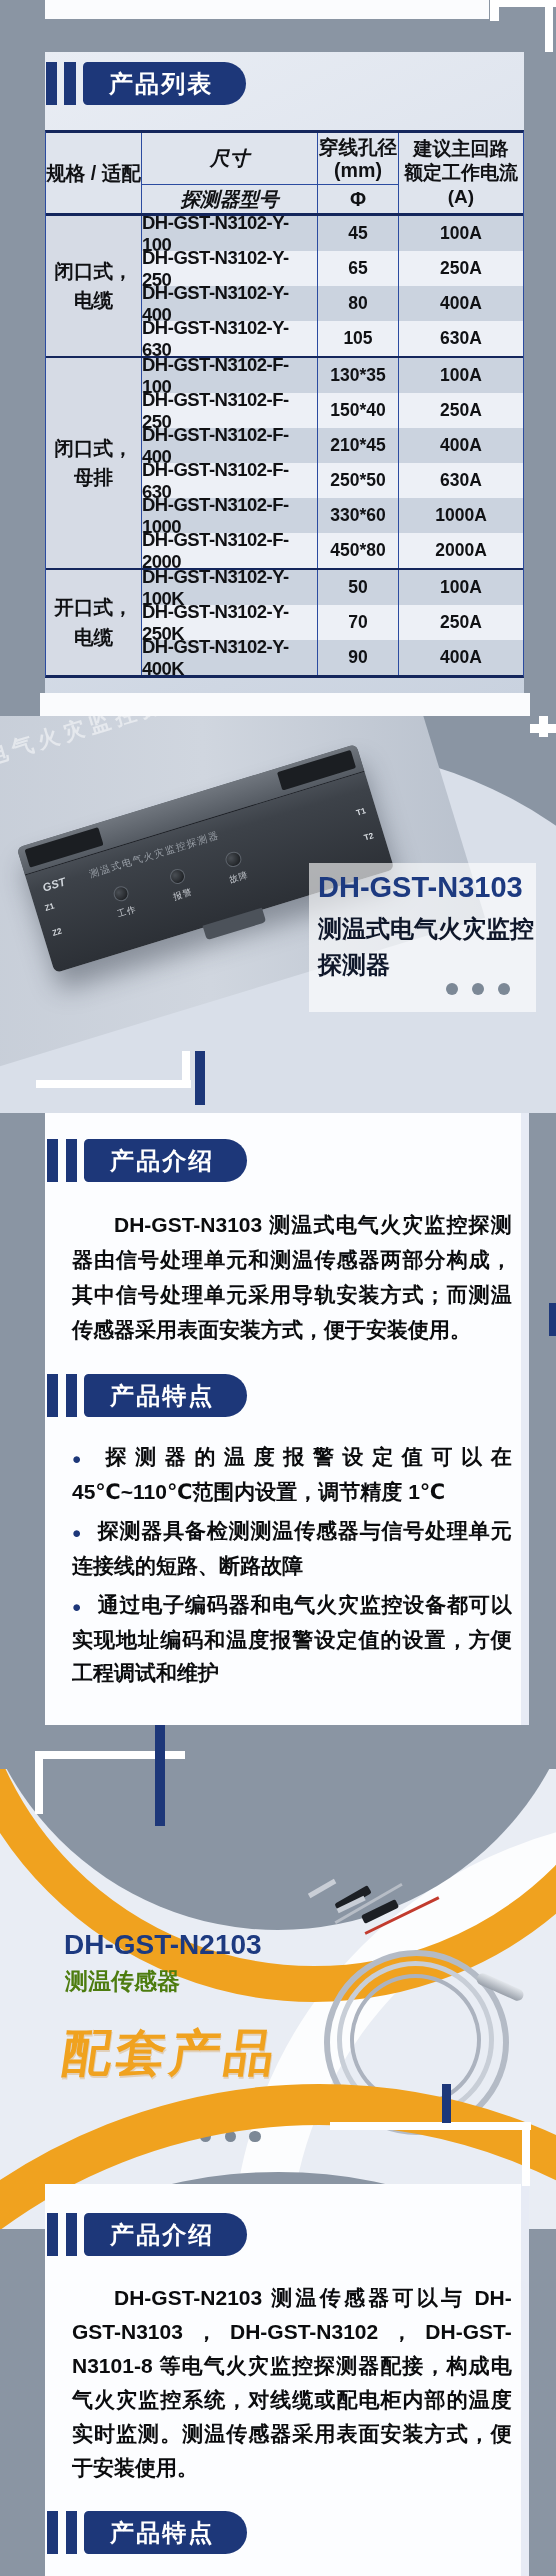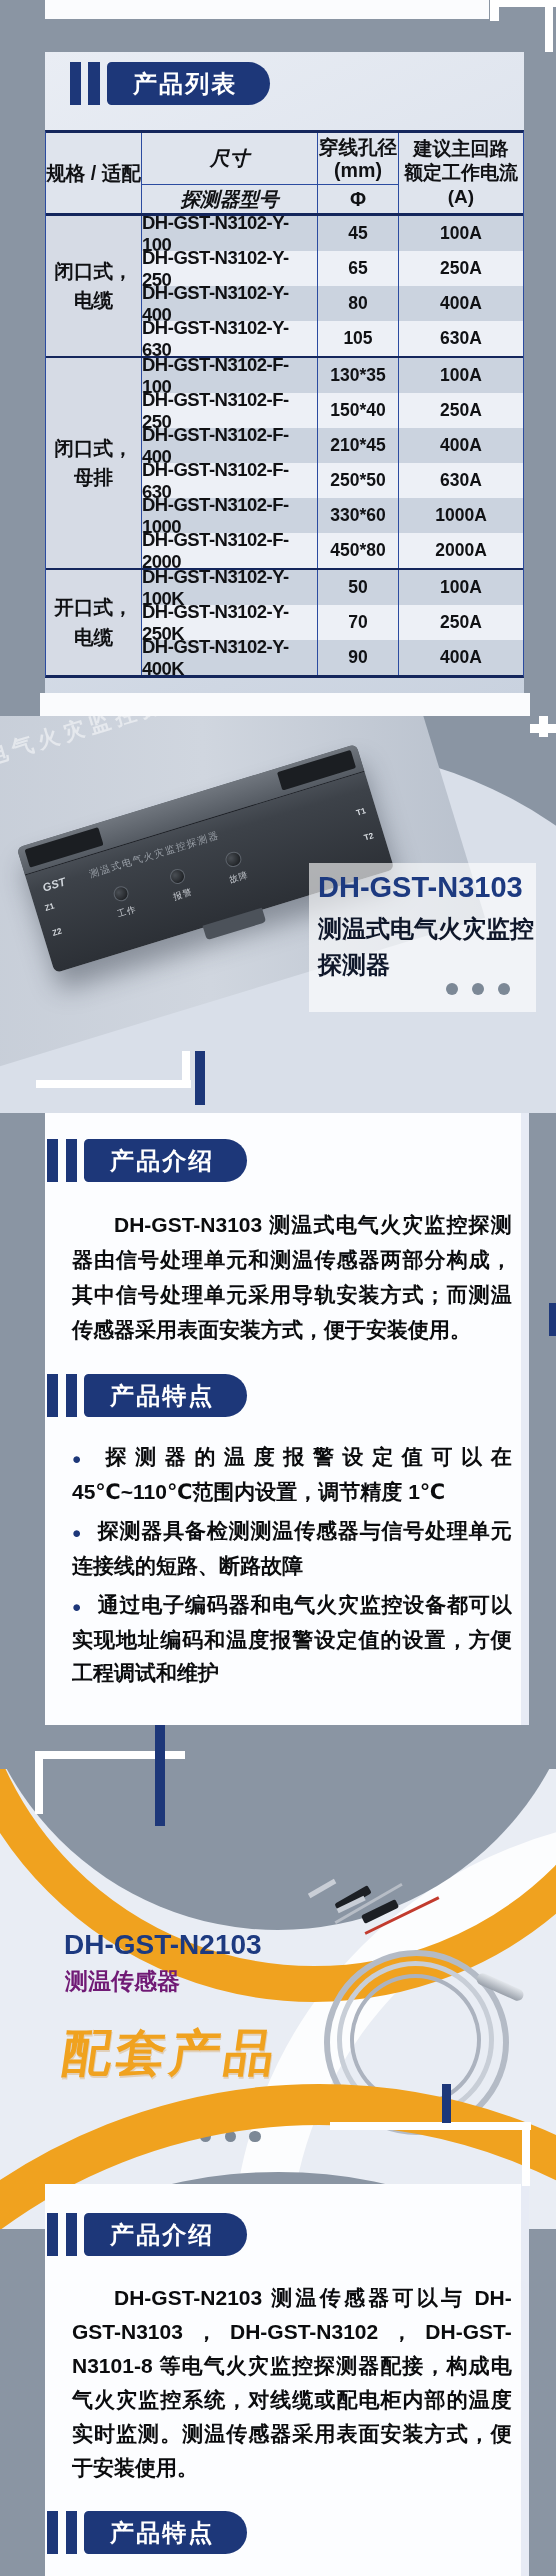--- a/index.html
+++ b/index.html
@@ -1,20 +1,20 @@
 <!DOCTYPE html>
 <html style="font-size:8.2px"><head>
 <meta charset="utf-8">
 <style>
   html,body{margin:0;padding:0;}
   body{font-family:"Liberation Sans","DejaVu Sans",sans-serif;background:#70798a;}
   .page{position:relative;width:556px;height:2850px;margin:0 auto;background:#8A95A3;overflow:hidden;}
   .abs{position:absolute;}
   
-  .sec-head{display:flex;align-items:stretch;height:43px;margin-left:24px;}
+  .sec-head{display:flex;align-items:stretch;height:43px;}
   .sec-head .bar{width:11.3px;background:#1D3779;margin-right:7.2px;flex:0 0 auto;}
   .sec-head .pill{background:#1D3779;color:#fff;font-size:24px;font-weight:bold;letter-spacing:2.1px;
     display:flex;align-items:center;padding:0 33px 0 26px;border-radius:5.2px 24px 24px 5.2px;}
   
   .top-white{left:45px;top:0;width:444px;height:18.5px;background:#FBFCFE;}
   .tc1{left:490px;top:0;width:9.3px;height:20.6px;background:#fff;}
   .tc2{left:490px;top:0;width:66px;height:7.2px;background:#fff;}
   .tc3{left:545px;top:0;width:8.2px;height:52px;background:#fff;}
   
   .list-card{left:45px;top:52px;width:479px;height:641px;
@@ -115,21 +115,21 @@
      border:57px solid rgba(255,255,255,.85);}
   .ring1{position:absolute;left:-62px;top:-519px;width:680px;height:680px;border-radius:50%;
      border:36px solid #F0A21F;}
   .dome1{position:absolute;left:-31px;top:-457px;width:618px;height:618px;border-radius:50%;
      background:#8A95A3;}
   .ring2{position:absolute;left:-258px;top:315px;width:1072px;height:1072px;border-radius:50%;
      border:41px solid #F0A21F;}
   .dome2{position:absolute;left:-211px;top:403px;width:979px;height:979px;border-radius:50%;
      background:#8A95A3;}
   .h2-model{position:absolute;left:64px;top:160px;font-size:28px;font-weight:800;color:#1D3A80;}
-  .h2-sub{position:absolute;left:65px;top:197px;font-size:23px;font-weight:bold;color:#701a75;}
+  .h2-sub{position:absolute;left:65px;top:197px;font-size:23px;font-weight:bold;color:#4d7c0f;}
   .h2-banner{position:absolute;left:62px;top:251px;font-size:50px;font-weight:800;color:#F0A21F;
      letter-spacing:4.1px;transform:skewX(-8deg);text-shadow:1px 2.1px 0 rgba(205,125,10,.25);}
   .h2-dots{left:200px;top:362px;}
   .h2-dots i{width:11.3px;height:11.3px;}
   
   .coil{position:absolute;left:324px;top:181px;width:173px;height:173px;}
   .coil .r1,.coil .r2,.coil .r3{position:absolute;border-radius:50%;}
   .coil .r1{left:0;top:0;width:173px;height:173px;border:6.2px solid #B4BBC6;}
   .coil .r2{left:13.4px;top:11.3px;width:147px;height:148px;border:5.2px solid #C8CED7;}
   .coil .r3{left:26px;top:24px;width:123px;height:124px;border:4.6px solid #ACB3BF;}

